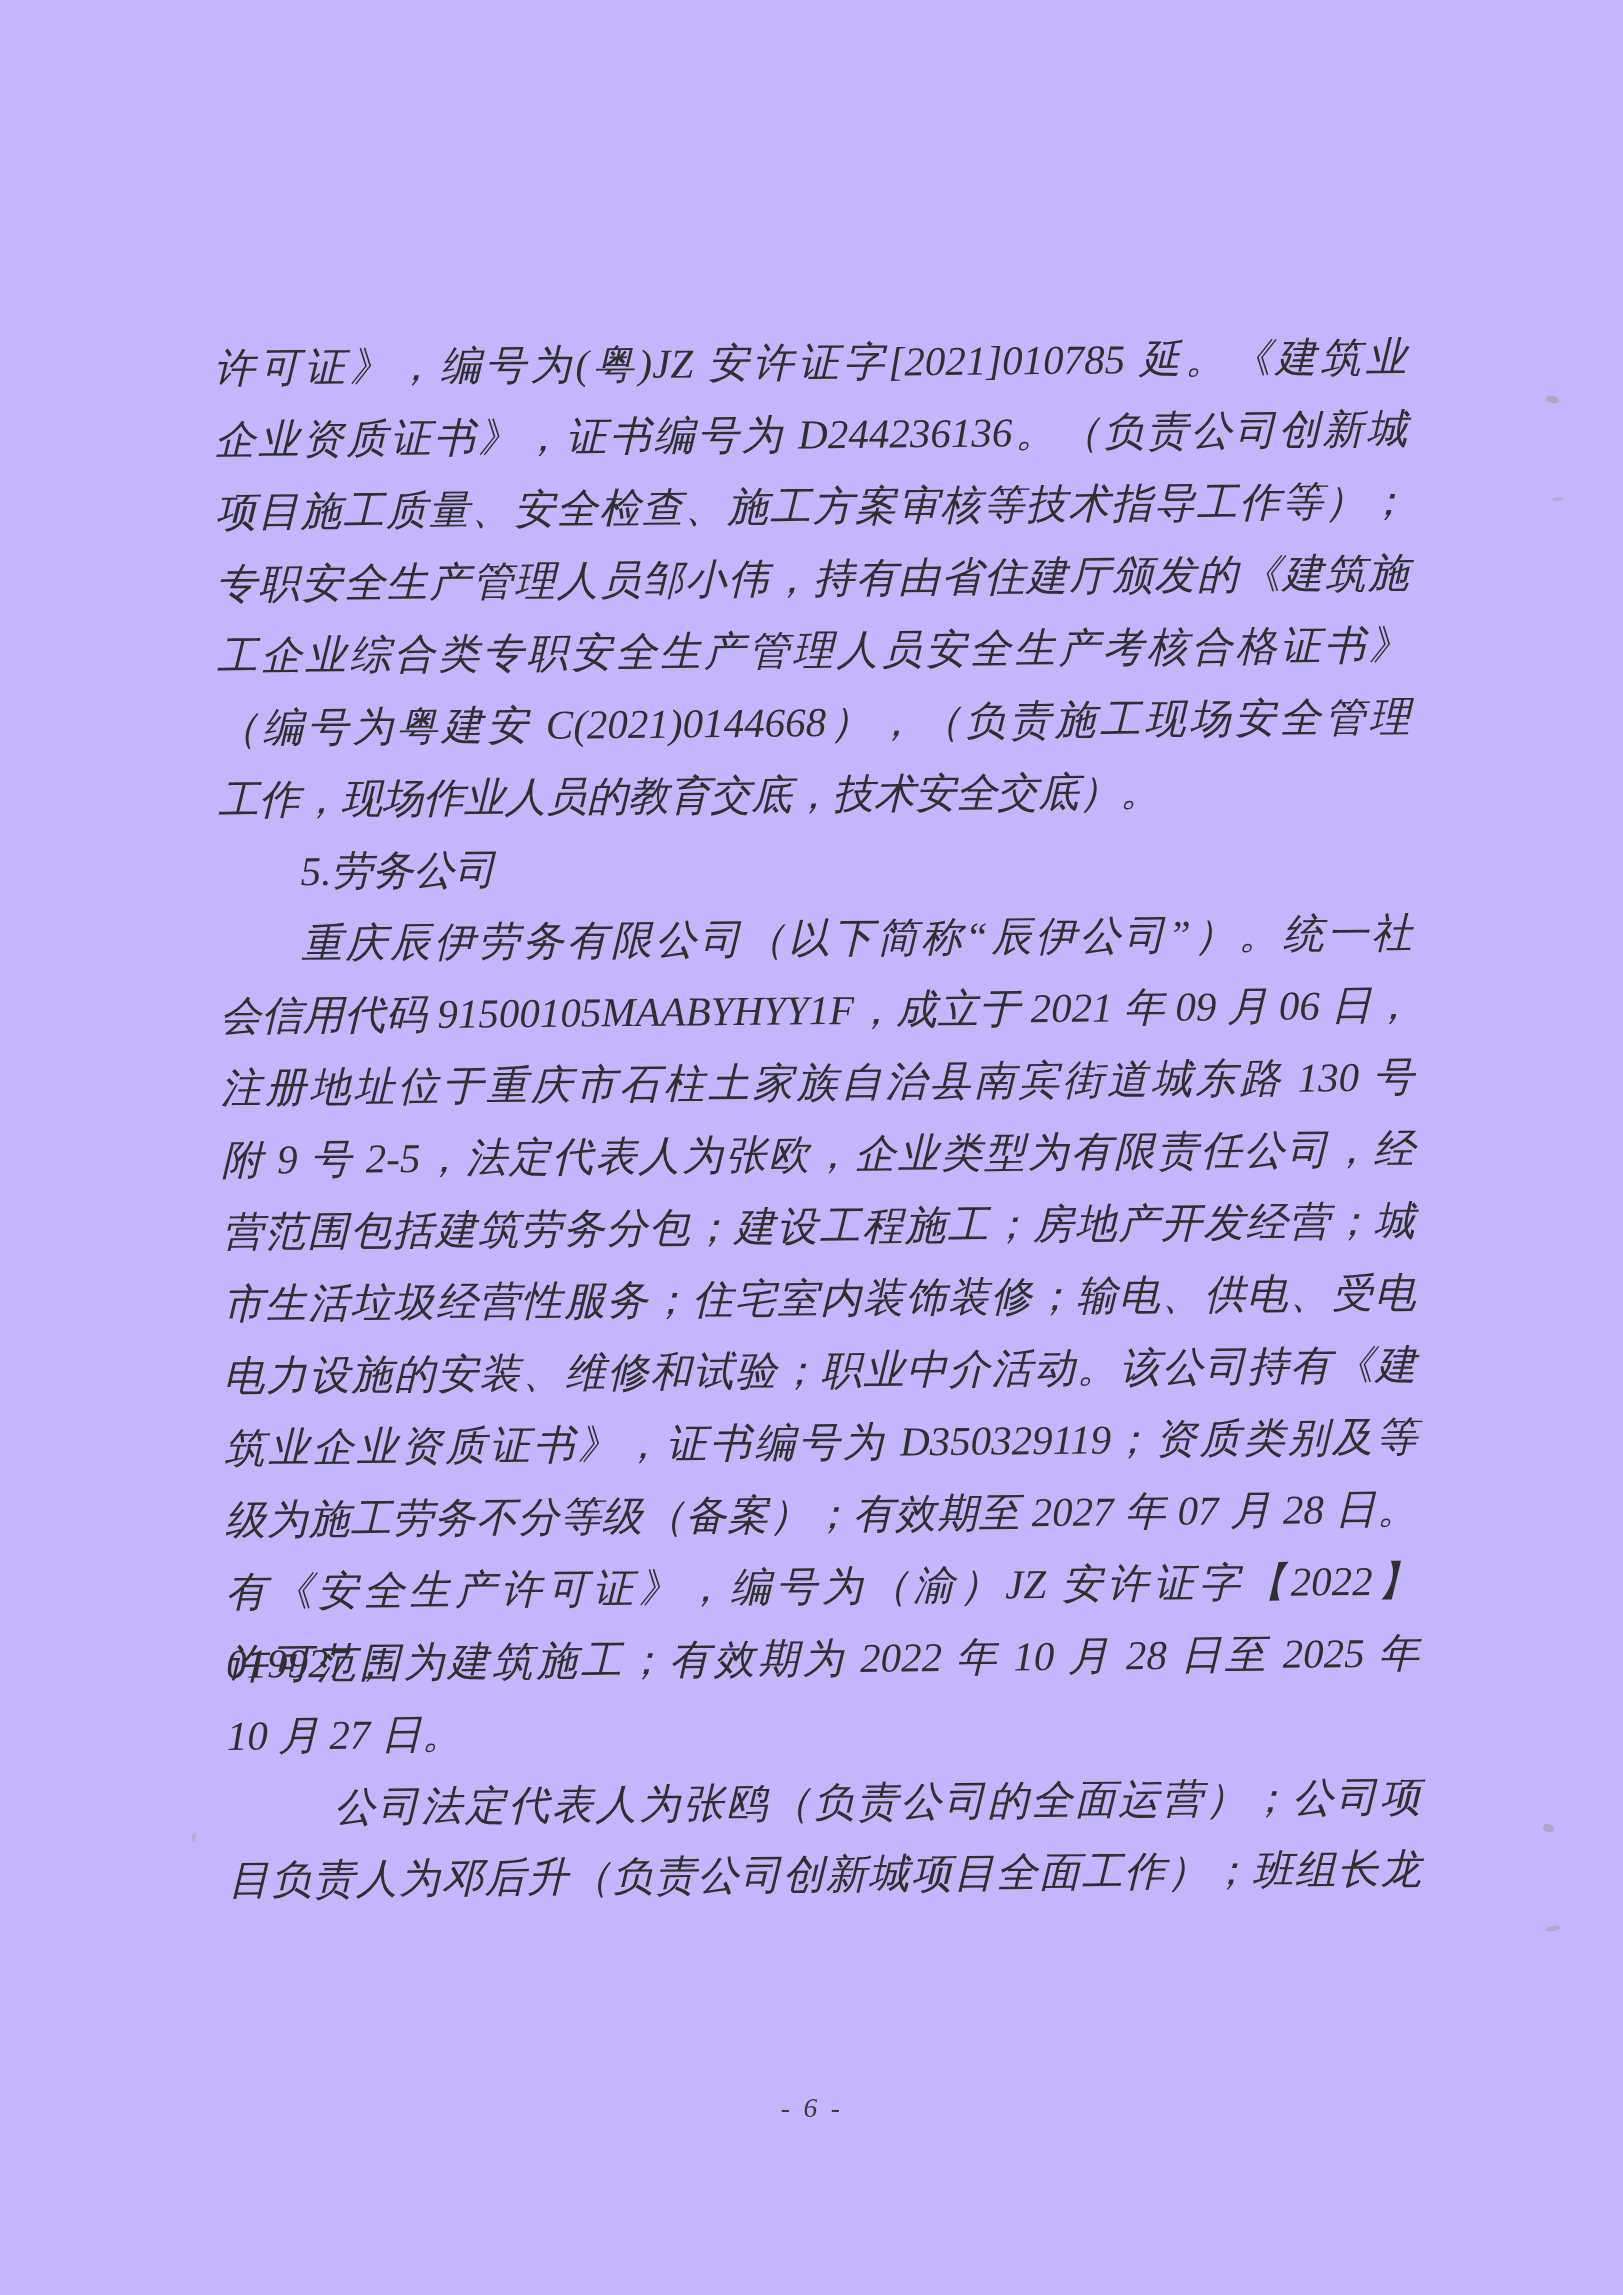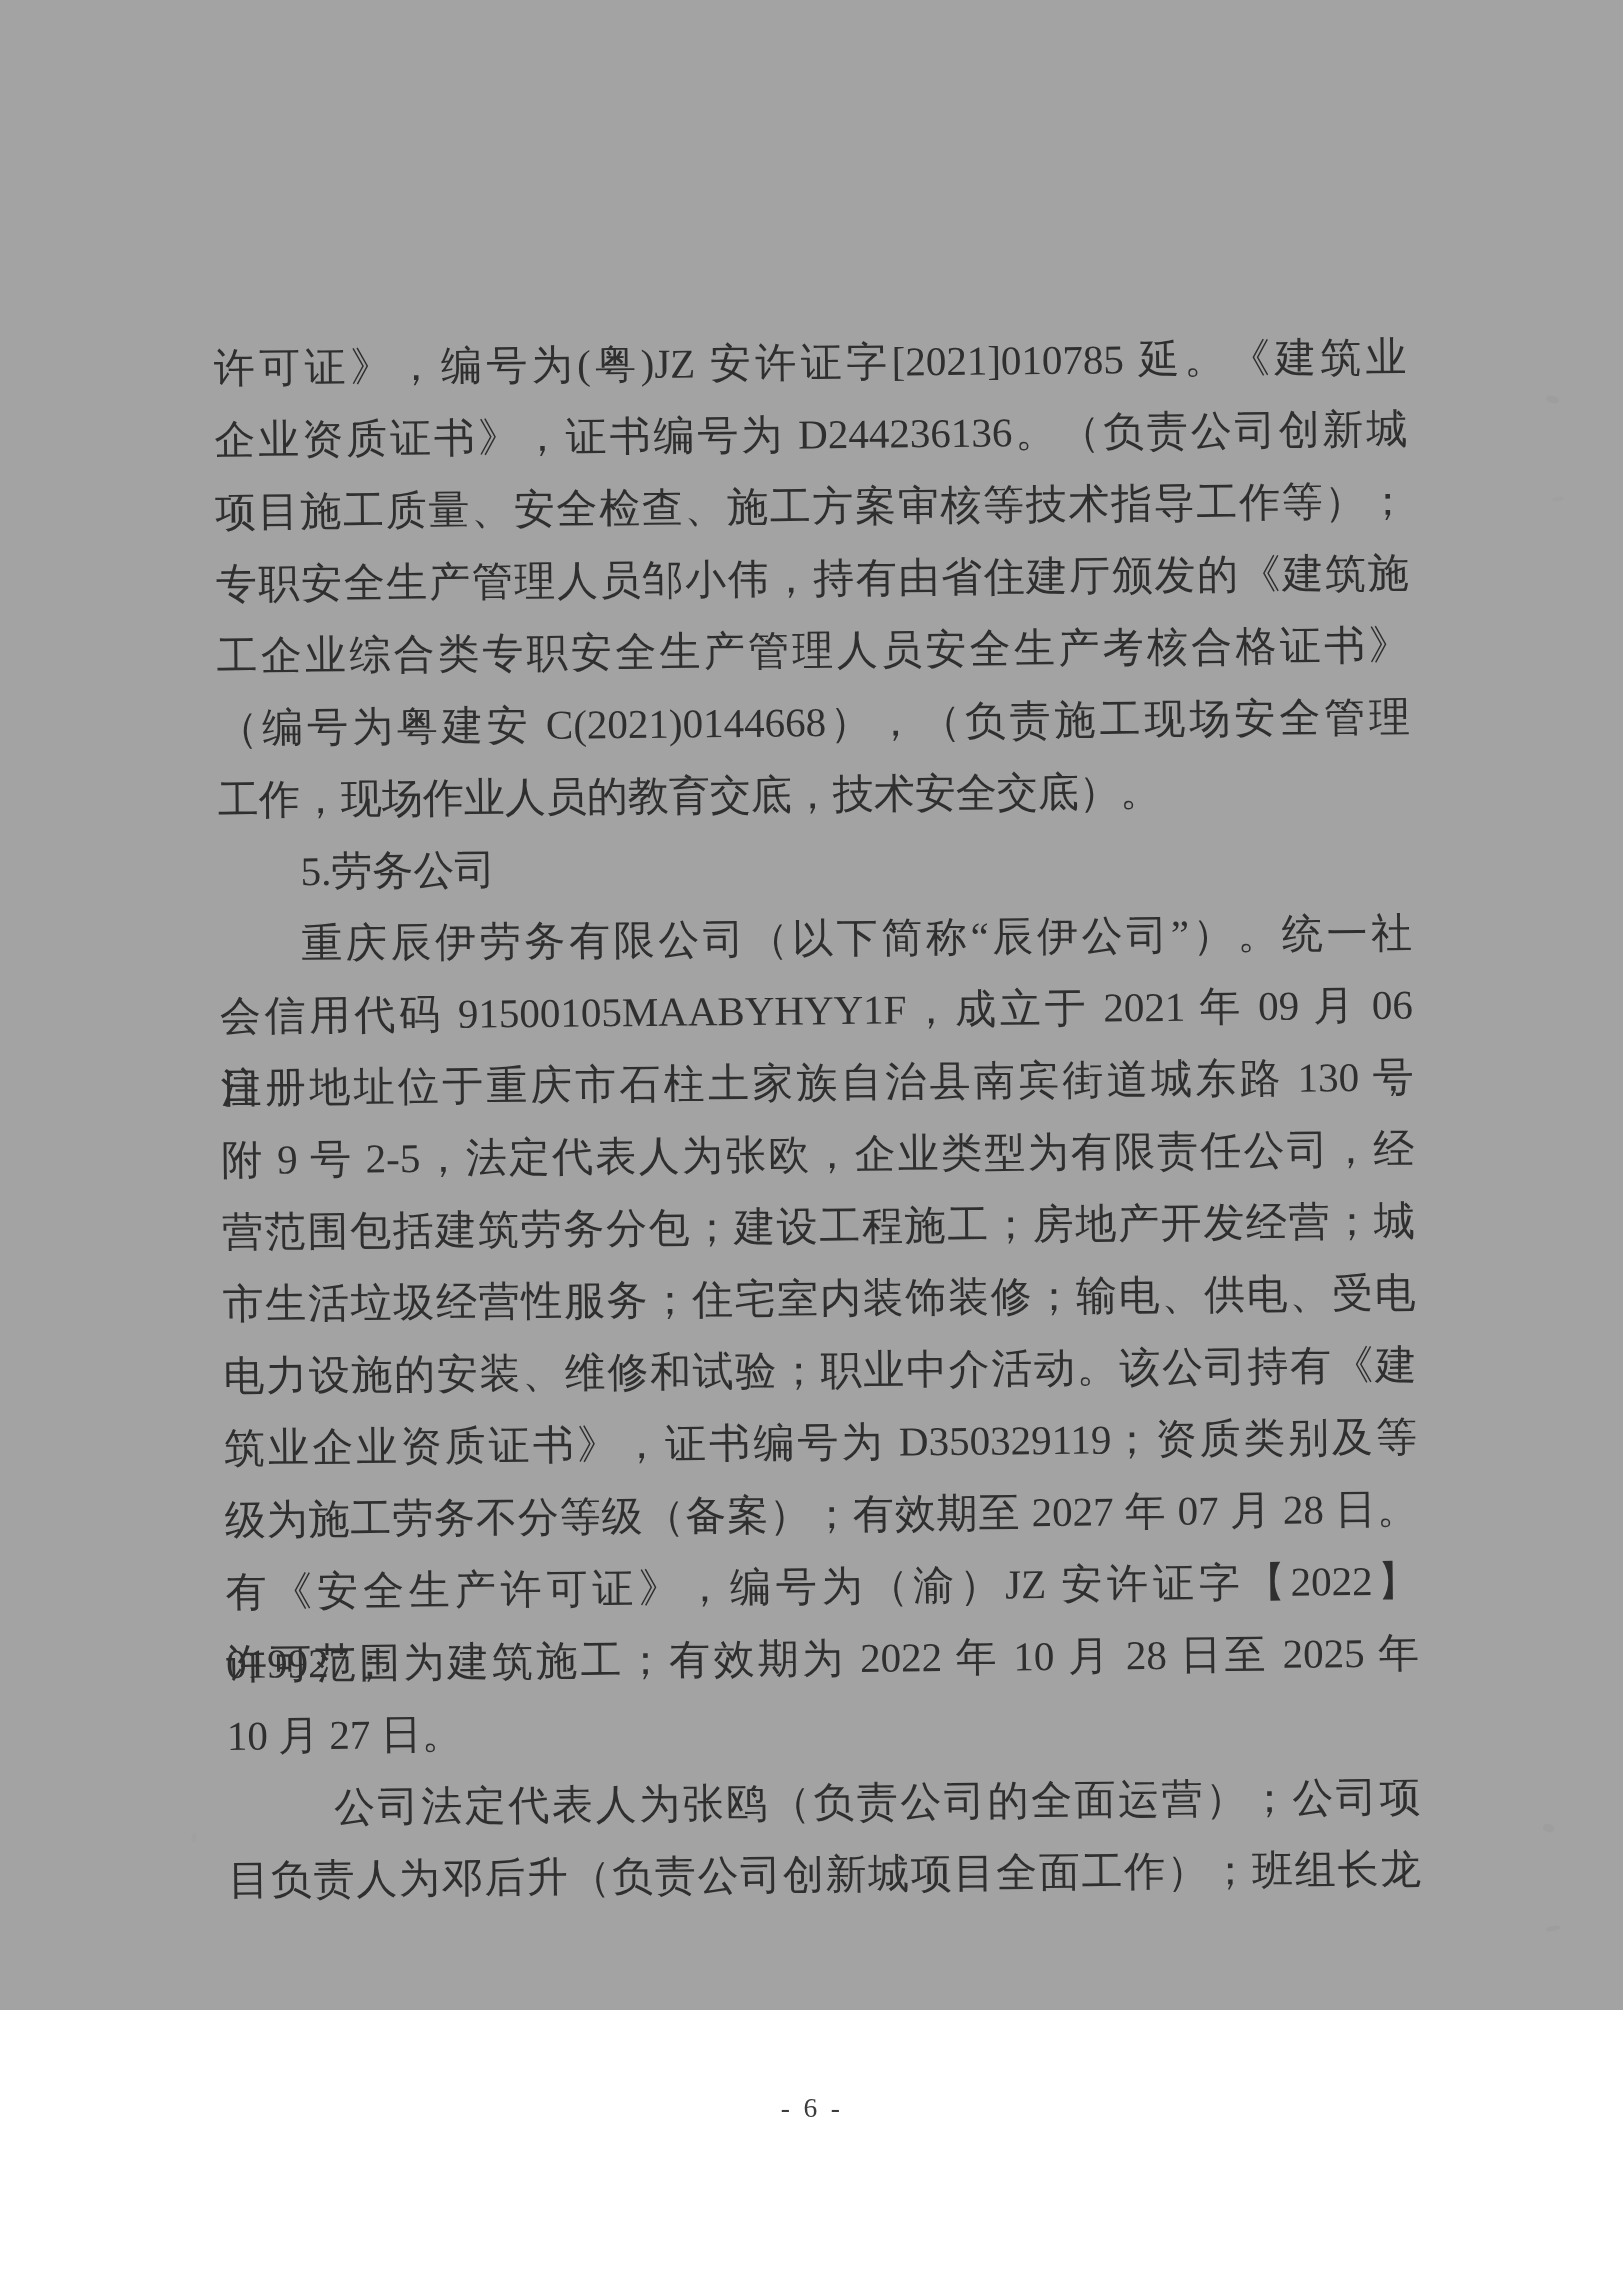--- a/index.html
+++ b/index.html
@@ -11,22 +11,23 @@
     position: relative;
     width: 1623px;
     height: 2295px;
     overflow: hidden;
     font-family: "Liberation Serif", "DejaVu Serif", serif;
   }
   .page {
     position: absolute;
     left: 0; top: 0;
     width: 1623px;
-    height: 2010px;
-    background: #a3a3a3;
+    height: 2295px;
+    background: #c4b5fd;
+    font-style: italic;
   }
   .text-block {
     position: absolute;
     left: 221px;
     top: 332px;
     width: 1193px;
     color: #2f2f2f;
     transform: rotate(-0.55deg);
     transform-origin: 0 50%;
   }

